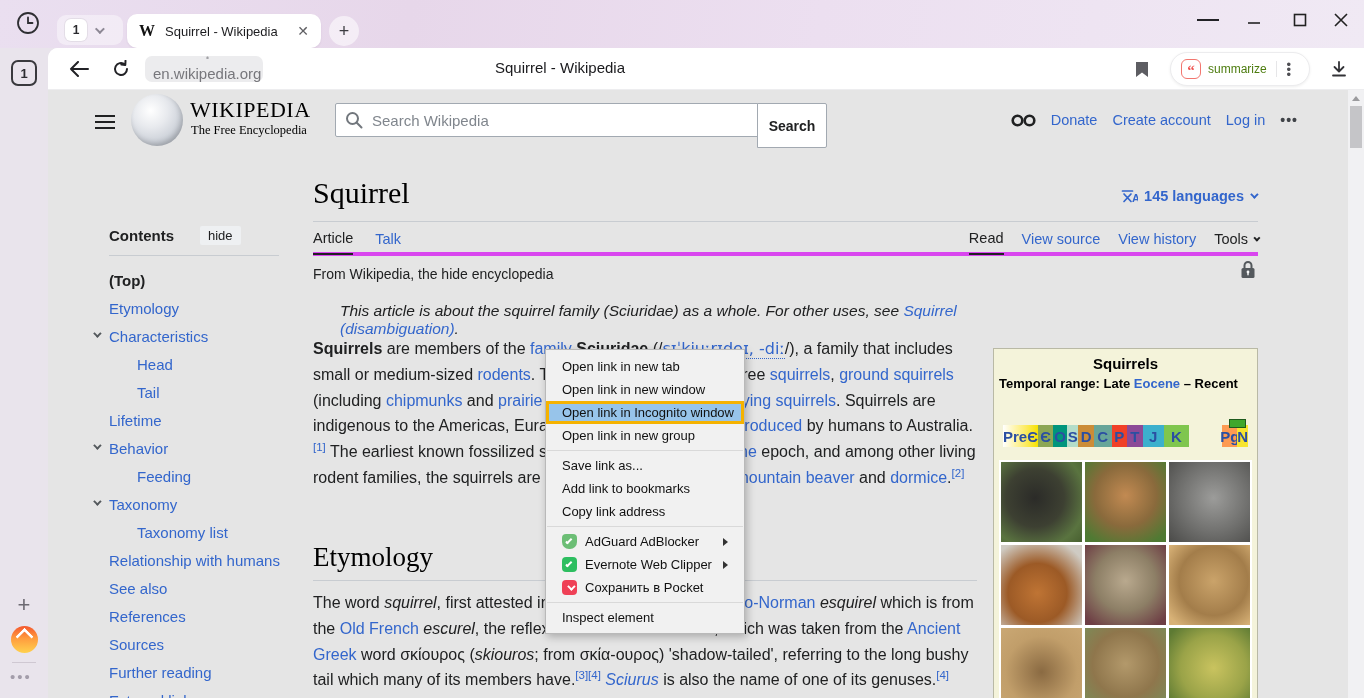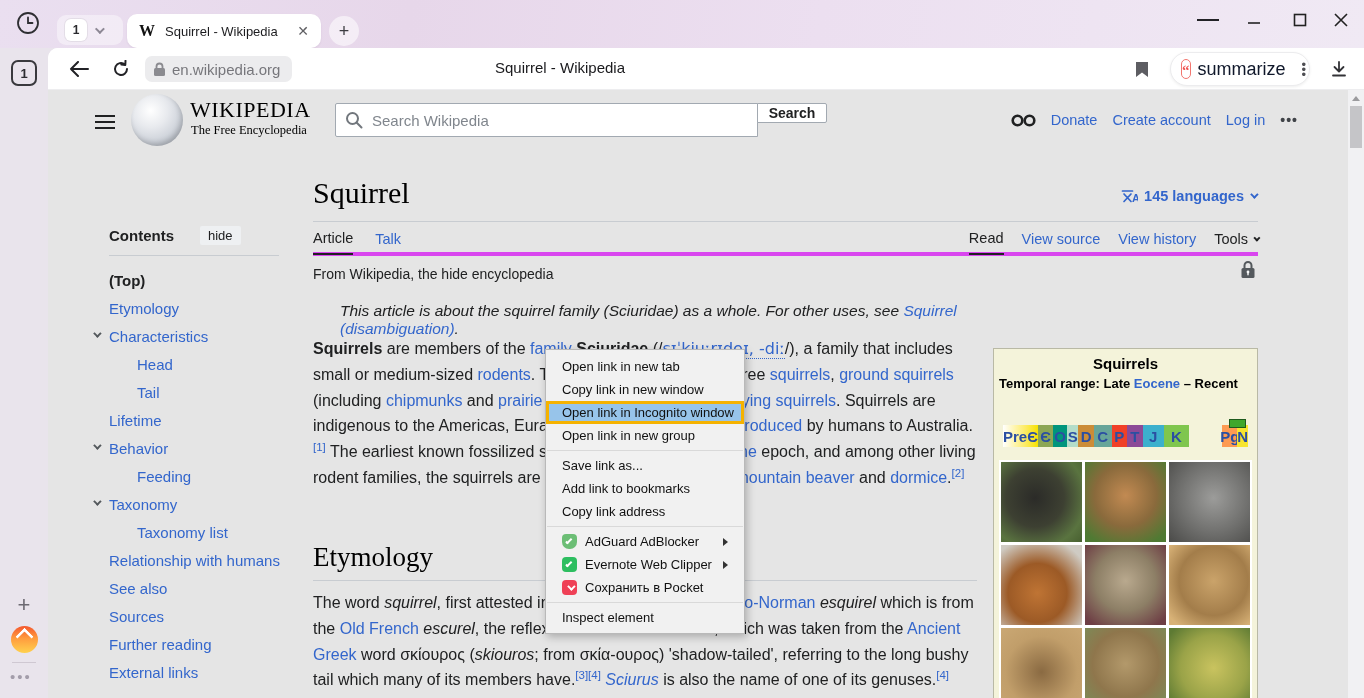--- a/index.html
+++ b/index.html
@@ -30,27 +30,27 @@
   .st-mail{position:absolute;left:11px;top:578px;width:27px;height:27px;border-radius:50%;background:linear-gradient(180deg,#f4572e 0%,#ff9b3e 45%,#ffd14e 100%);display:flex;align-items:center;justify-content:center;}
   .st-mail i{display:block;width:13px;height:13px;border-right:3px solid #fff;border-bottom:3px solid #fff;transform:rotate(-135deg) translate(2px,2px);border-radius:1px;}
   .st-div{position:absolute;left:12px;top:614px;width:24px;height:1px;background:#cfc8d2;}
   .st-dots{position:absolute;left:10px;top:620px;color:#a39daa;font-size:15px;letter-spacing:2px;}
 
   
   .shell{position:absolute;left:48px;top:48px;width:1316px;height:650px;background:#fff;border-radius:10px 0 0 0;}
   .addressbar{position:absolute;left:0;top:0;width:1316px;height:42px;background:#fff;border-radius:10px 0 0 0;border-bottom:1px solid #ededef;}
   .ab-ico{position:absolute;top:8px;width:26px;height:26px;display:flex;align-items:center;justify-content:center;}
   .ab-back{left:18px;}.ab-reload{left:60px;}
-  .urlpill{position:absolute;left:97px;top:8px;height:26px;background:#ececee;border-radius:7px;display:flex;align-items:center;padding:0 12px 0 8px;gap:6px;}
+  .urlpill{position:absolute;left:97px;top:8px;height:26px;background:#ececee;border-radius:7px;display:flex;align-items:center;padding:0 2px 0 8px;gap:6px;flex-direction:column;}
   .urlpill .u{font-size:15px;color:#77777c;}
   .ab-title{position:absolute;left:392px;top:11px;width:240px;text-align:center;font-size:15px;color:#19191c;}
   .ab-bm{position:absolute;left:1082px;top:9px;width:24px;height:24px;display:flex;align-items:center;justify-content:center;}
   .sumpill{position:absolute;left:1122px;top:4px;width:140px;height:34px;background:#fff;border:1px solid #ececee;border-radius:17px;box-shadow:0 1px 3px rgba(0,0,0,.07);display:flex;align-items:center;padding:0 10px;gap:7px;}
   .q-ico{width:20px;height:20px;border:1.5px solid #f2766f;border-radius:6px;color:#ef5350;font-size:15px;font-weight:bold;line-height:20px;text-align:center;font-family:"Liberation Serif",serif;}
-  .sumpill .lbl{font-size:18px;color:#0f172a;}
+  .sumpill .lbl{font-size:12px;color:#4d7c0f;}
   .sumpill .sep{width:1px;height:16px;background:#e6e6e8;margin-left:2px;}
   .kebab{color:#4e4e53;font-size:13px;letter-spacing:0;line-height:5px;text-align:center;width:10px;}
   .ab-dl{position:absolute;left:1278px;top:8px;width:26px;height:26px;display:flex;align-items:center;justify-content:center;}
 
   
   .wikipage{position:absolute;left:0;top:42px;width:1300px;height:608px;background:#e5e5e5;overflow:hidden;}
   .scrollbar{position:absolute;left:1300px;top:42px;width:16px;height:608px;background:#f1f1f3;}
   .sb-up{position:absolute;left:4px;top:6px;width:0;height:0;border-left:4px solid transparent;border-right:4px solid transparent;border-bottom:5px solid #9b9b9e;}
   .sb-thumb{position:absolute;left:2px;top:16px;width:12px;height:42px;background:#c5c5c8;}
 
@@ -58,21 +58,21 @@
   .wk-burger span{display:block;width:20px;height:2.5px;background:#202122;margin:3.5px 0;}
   .wk-globe{position:absolute;left:83px;top:4px;width:52px;height:52px;border-radius:50%;
     background:radial-gradient(circle at 38% 32%,#ffffff 0%,#e8eaee 35%,#c9ced6 70%,#a8aeb8 100%);
     box-shadow:inset -2px -3px 5px rgba(0,0,0,.18);}
   .wk-wordmark{position:absolute;left:142px;top:7px;font-family:"Liberation Serif",serif;font-size:22px;letter-spacing:.5px;color:#000;}
   .wk-tagline{position:absolute;left:143px;top:33px;font-family:"Liberation Serif",serif;font-size:12.5px;color:#000;}
   .wk-search{position:absolute;left:287px;top:13px;display:flex;justify-content:center;}
   .wk-search input{width:423px;height:34px;border:1px solid #a2a9b1;border-radius:2px 0 0 2px;padding:0 8px 0 36px;font-size:15px;font-family:"Liberation Sans",sans-serif;color:#202122;outline:none;}
   .wk-search input::placeholder{color:#80868d;}
   .wk-search .mag{position:absolute;left:10px;top:8px;}
-  .wk-search button{width:70px;height:20px;margin-left:-1px;border:1px solid #a2a9b1;border-radius:0 2px 2px 0;background:#fff;font-weight:bold;font-size:14px;font-family:"Liberation Sans",sans-serif;color:#202122;}
+  .wk-search button{width:70px;height:45px;margin-left:-1px;border:1px solid #a2a9b1;border-radius:0 2px 2px 0;background:#fff;font-weight:bold;font-size:14px;font-family:"Liberation Sans",sans-serif;color:#202122;}
   .wk-links{position:absolute;right:50px;top:22px;display:flex;align-items:center;gap:15px;font-size:14.5px;}
   .wk-links a{color:#3366cc;text-decoration:none;}
   .wk-dots{color:#404348;font-weight:bold;font-size:14px;letter-spacing:1px;}
 
   .title-row{position:absolute;left:265px;top:86px;width:945px;height:46px;border-bottom:1px solid #c8ccd1;}
   .art-title{font-family:"Liberation Serif",serif;font-size:30px;color:#000;}
   .lang-sel{position:absolute;right:2px;top:12px;display:flex;align-items:center;gap:6px;color:#36c;font-size:14.5px;font-weight:bold;}
   .lang-sel .chev{border-color:#36c;width:6px;height:6px;}
   .tab-row{position:absolute;left:265px;top:140px;width:945px;height:26px;border-bottom:4px solid #d946ef;font-size:14.5px;}
   .tabs-l{position:absolute;left:0;top:0;display:flex;gap:22px;}
@@ -293,20 +293,23 @@
               <span>Taxonomy</span>
             </div>
             <div class="toc-item lv2">
               <span>Taxonomy list</span>
             </div>
             <div class="toc-item">
               <span>Relationship with humans</span>
             </div>
             <div class="toc-item">
               <span>See also</span>
+            </div>
+            <div class="toc-item">
+              <span>References</span>
             </div>
             <div class="toc-item">
               <span>Sources</span>
             </div>
             <div class="toc-item">
               <span>Further reading</span>
             </div>
             <div class="toc-item">
               <span>External links</span>
             </div>
@@ -393,21 +396,21 @@
             <div class="ib-photo" style="background: radial-gradient(circle at 50% 45%, rgb(179, 153, 107) 0%, rgb(143, 118, 76) 55%, rgb(125, 138, 87) 92%);"></div>
             <div class="ib-photo" style="background: radial-gradient(circle at 55% 50%, rgb(201, 195, 95) 0%, rgb(154, 163, 72) 55%, rgb(93, 122, 51) 92%);"></div>
           </div>
       </div>
 
       <div class="cmenu" id="cmenu">
           <div class="cm-item">
             <span>Open link in new tab</span>
           </div>
           <div class="cm-item">
-            <span>Copy link in new window</span>
+            <span>Open link in new window</span>
           </div>
           <div class="cm-item hl">
             <span>Open link in Incognito window</span>
           </div>
           <div class="cm-item">
             <span>Open link in new group</span>
           </div>
           <div class="cm-sep"></div>
           <div class="cm-item">
             <span>Save link as...</span>

